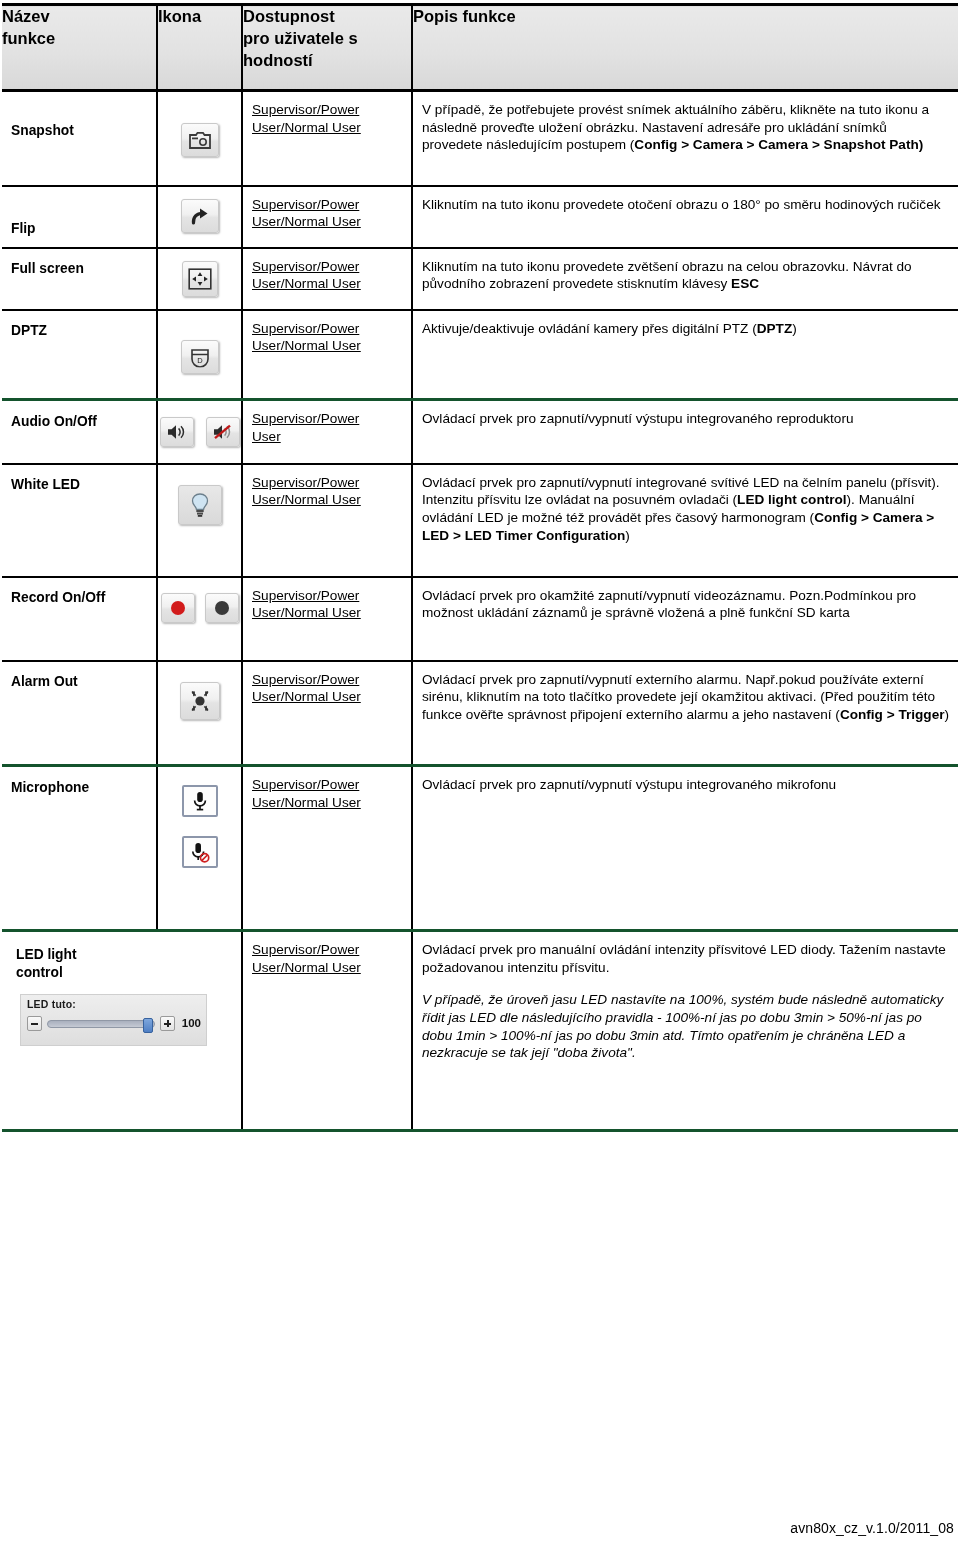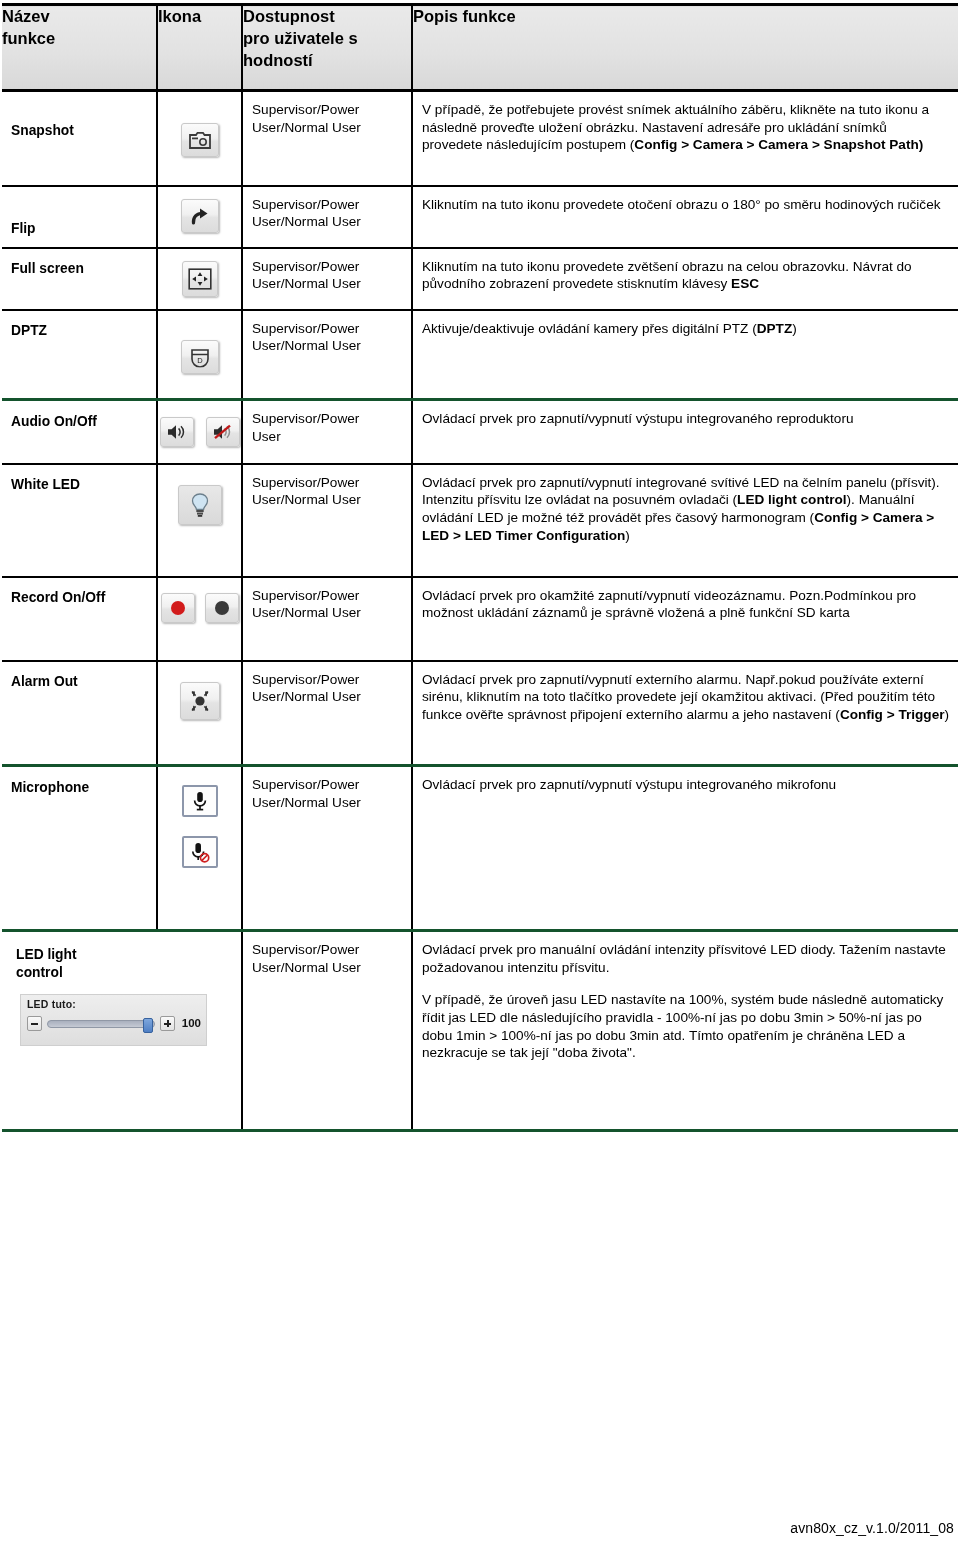--- a/index.html
+++ b/index.html
@@ -53,34 +53,34 @@
   
   .b-row > td {
     border-bottom: 2px solid #000;
     border-right: 2px solid #000;
     font-size: 13.6px;
     line-height: 1.30;
   }
   .b-row > td.desc { border-right: none; padding: 9px 8px 10px 9px; }
   .b-row > td.name  { padding: 0 4px 4px 9px; font-weight: bold; font-size: 13.8px; }
   .b-row > td.icon  { padding: 6px 2px 4px 2px; text-align: center; }
-  .b-row > td.avail { padding: 9px 20px 4px 9px; }
+  .b-row > td.avail { padding: 9px 20px 4px 9px; text-decoration: underline; }
 
   .b-row.thick > td { border-bottom: 3px solid #14532d; }
   .b-row.thicktop > td { border-top: 3px solid #000; }
 
   .nm-pad-mid { display: block; padding-top: 30px; }
   .nm-pad-top { display: block; padding-top: 9px; }
 
   .avail-line { display: block; white-space: nowrap; }
 
   .desc p { margin: 0; }
   .desc .gap { height: 15px; }
   .desc b { font-weight: bold; }
-  .desc .ital { }
+  .desc .ital { font-style: italic; }
 
   
   .icon-wrap { display: inline-block; vertical-align: top; }
   .icon-row2 { display: flex; justify-content: center; gap: 12px; align-items: flex-start; }
 
   .btn {
     width: 38px; height: 34px;
     background: linear-gradient(to bottom, #fbfbfb 0%, #f0f0f0 45%, #e4e4e4 55%, #dcdcdc 100%);
     border: 1px solid #c9c9c9;
     border-radius: 3px;

